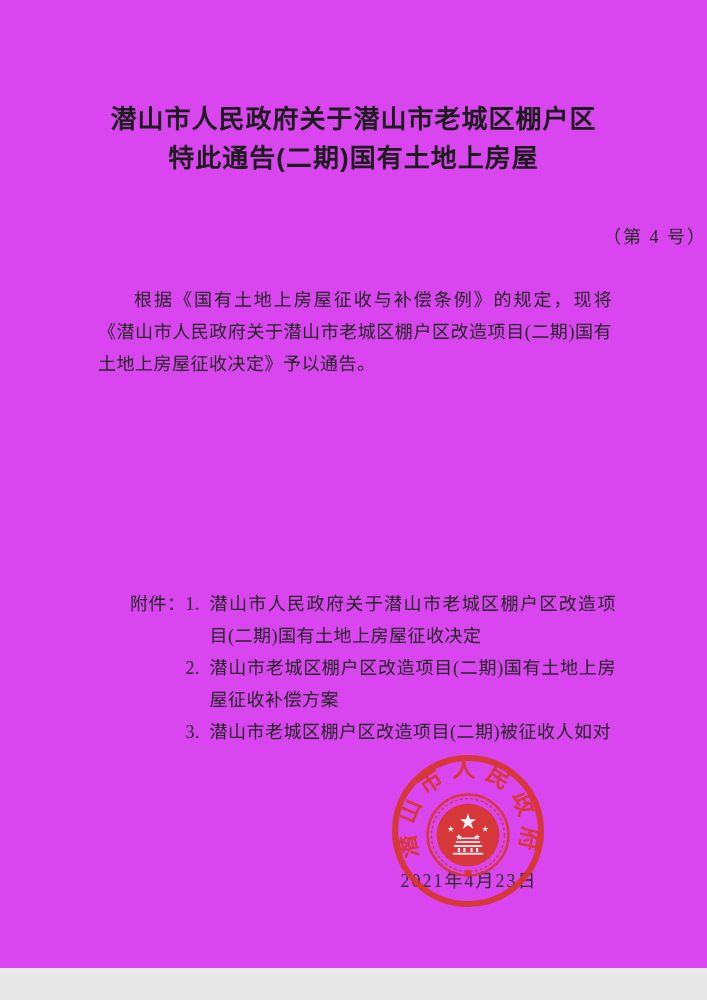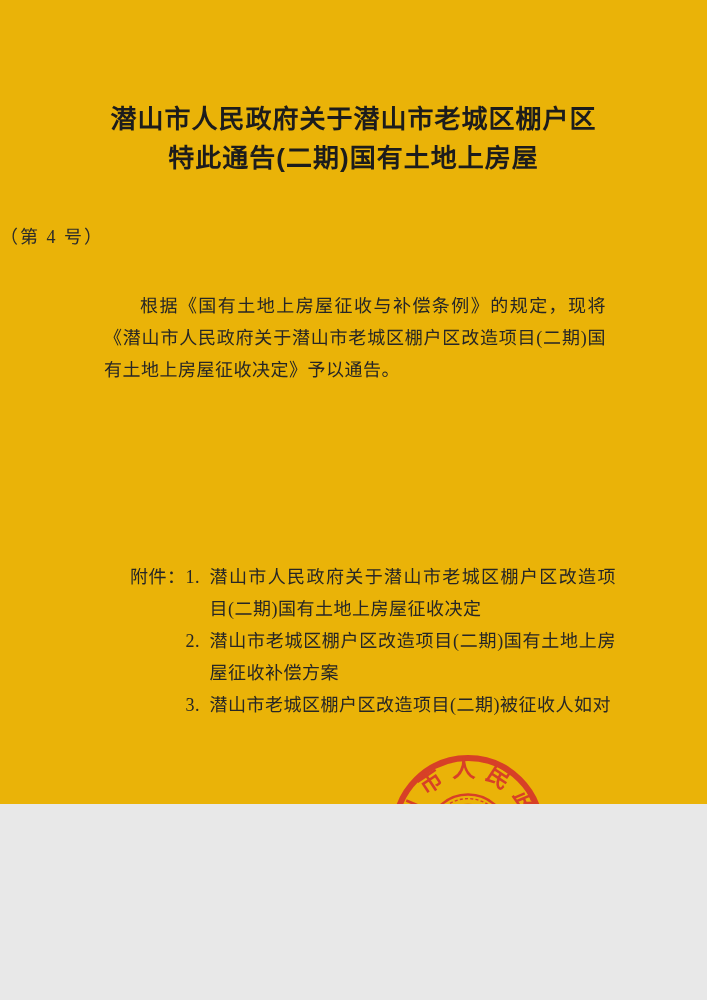--- a/index.html
+++ b/index.html
@@ -1,21 +1,21 @@
 <!DOCTYPE html>
 <html lang="zh-CN"><head>
 <meta charset="utf-8">
 <style>
   html, body { margin: 0; padding: 0; background: #e8e8e8; }
   .page {
     position: relative;
     width: 707px;
-    height: 804px;
+    height: 968px;
     margin: 0 auto;
-    background: #eab308;
+    background: #d946ef;
     overflow: hidden;
     font-family: "Liberation Serif", "DejaVu Serif", serif;
     color: #262626;
   }
   .title-block {
     position: absolute;
     top: 100px;
     left: 0;
     width: 707px;
     text-align: center;
@@ -24,44 +24,44 @@
     font-size: 26px;
     line-height: 39px;
     color: #1c1c1c;
     letter-spacing: 1px;
   }
   .subtitle {
     position: absolute;
     top: 224px;
     left: 0;
     width: 707px;
-    text-align: left;
+    text-align: right;
     font-size: 18px;
     line-height: 26px;
     color: #2b2b2b;
     letter-spacing: 2px;
   }
   .body-block {
     position: absolute;
     top: 280px;
     left: 94px;
     width: 522px;
     font-size: 18px;
     line-height: 32px;
     letter-spacing: 0.5px;
     text-align: justify;
     word-break: break-all;
   }
   .body-block p {
-    margin: 10px;
+    margin: 4px;
     text-indent: 2em;
   }
   .attachments {
     position: absolute;
-    top: 561px;
+    top: 588px;
     left: 94px;
     width: 522px;
     font-size: 18px;
     line-height: 32px;
     letter-spacing: 0.5px;
   }
   .attach-row {
     display: flex;
     align-items: flex-start;
   }

